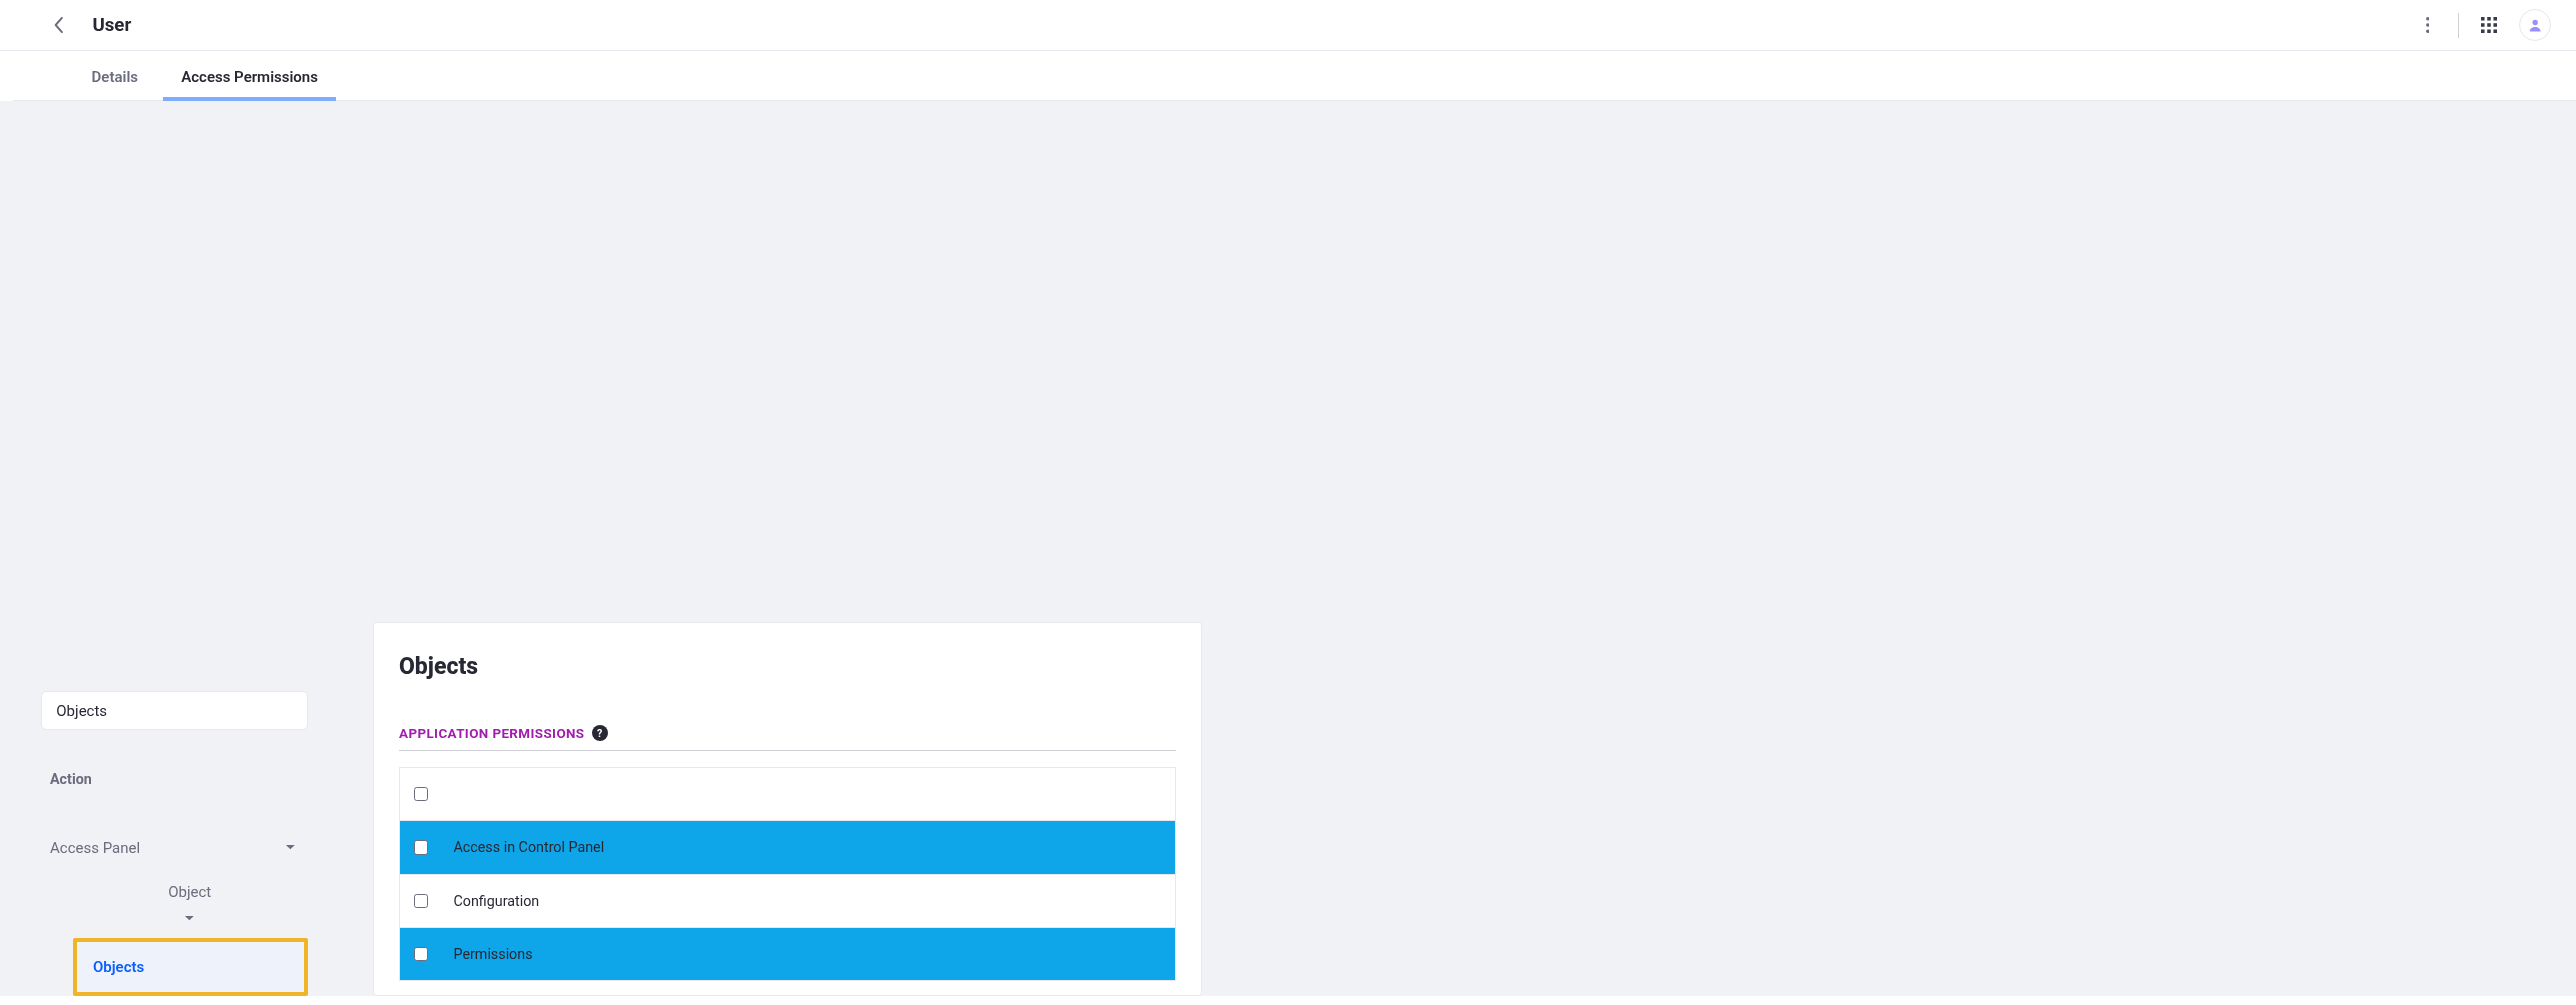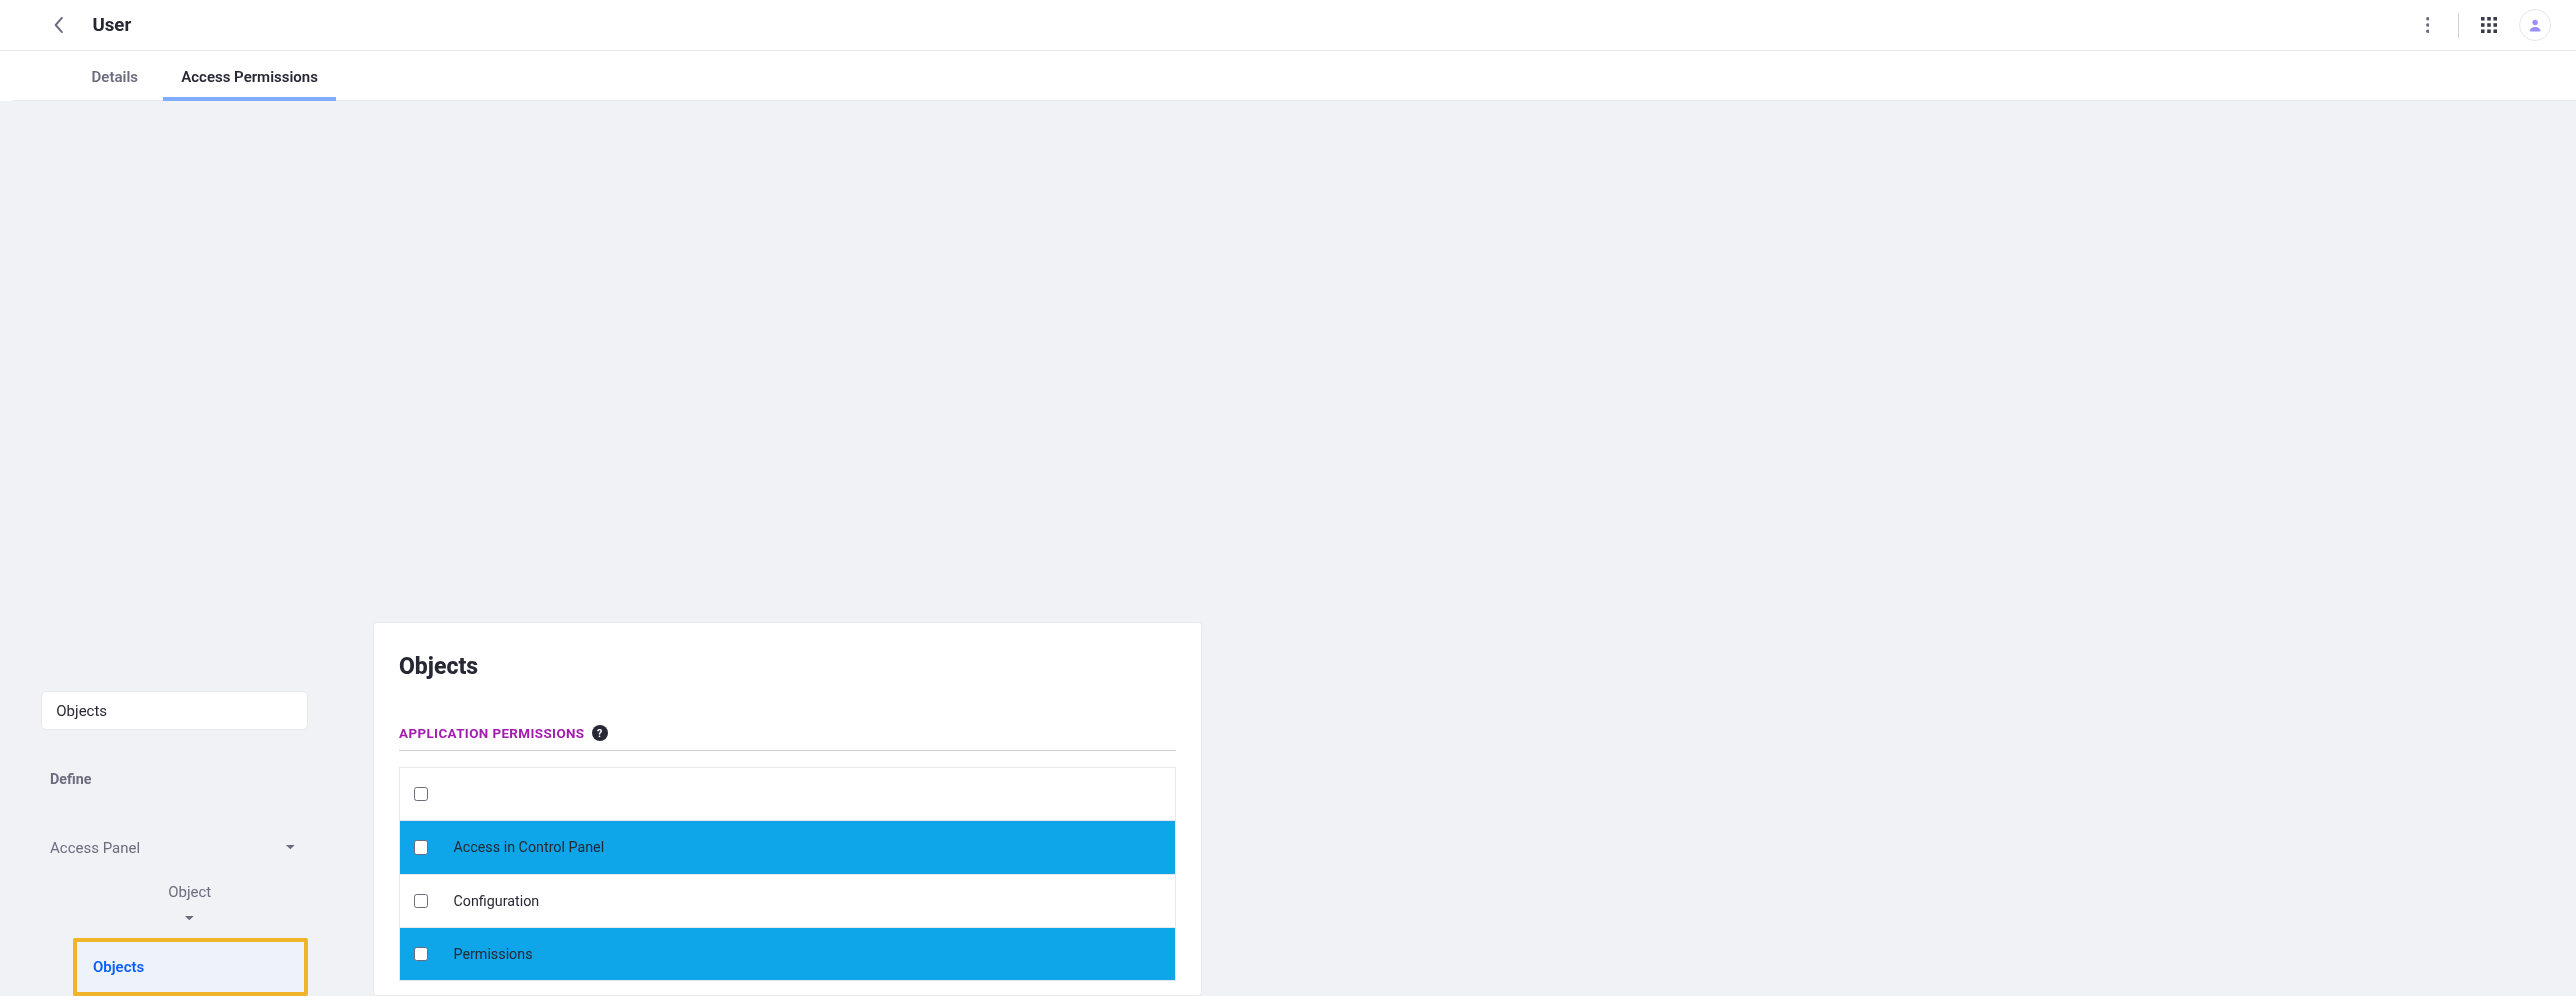--- a/index.html
+++ b/index.html
@@ -87,21 +87,21 @@
 </div>
 
 <div class="tabbar">
   <div class="tab">Details</div>
   <div class="tab active">Access Permissions</div>
 </div>
 
 <div class="body">
   <div class="sidebar">
     <div class="search-box">Objects</div>
-    <div class="summary-label">Define</div>
+    <div class="summary-label">Action</div>
     <div class="tree">
       <div class="tree-row lvl1">
         <span>Access Panel</span>
         <span class="caret">
           <svg width="10.7" height="7.1" viewBox="0 0 12 8">
               <path d="M1 1 L6 6 L11 1" fill="#6b6c7e"></path>
             </svg>
         </span>
       </div>
       <div class="tree-row lvl2">

